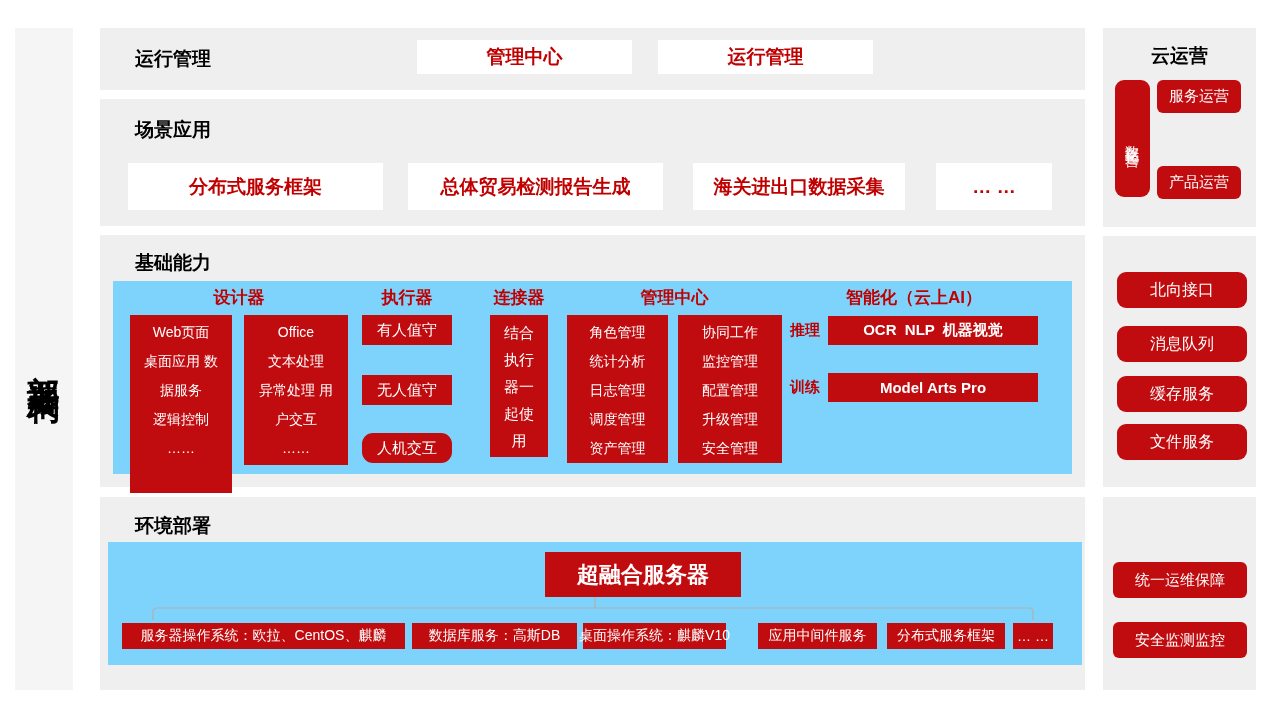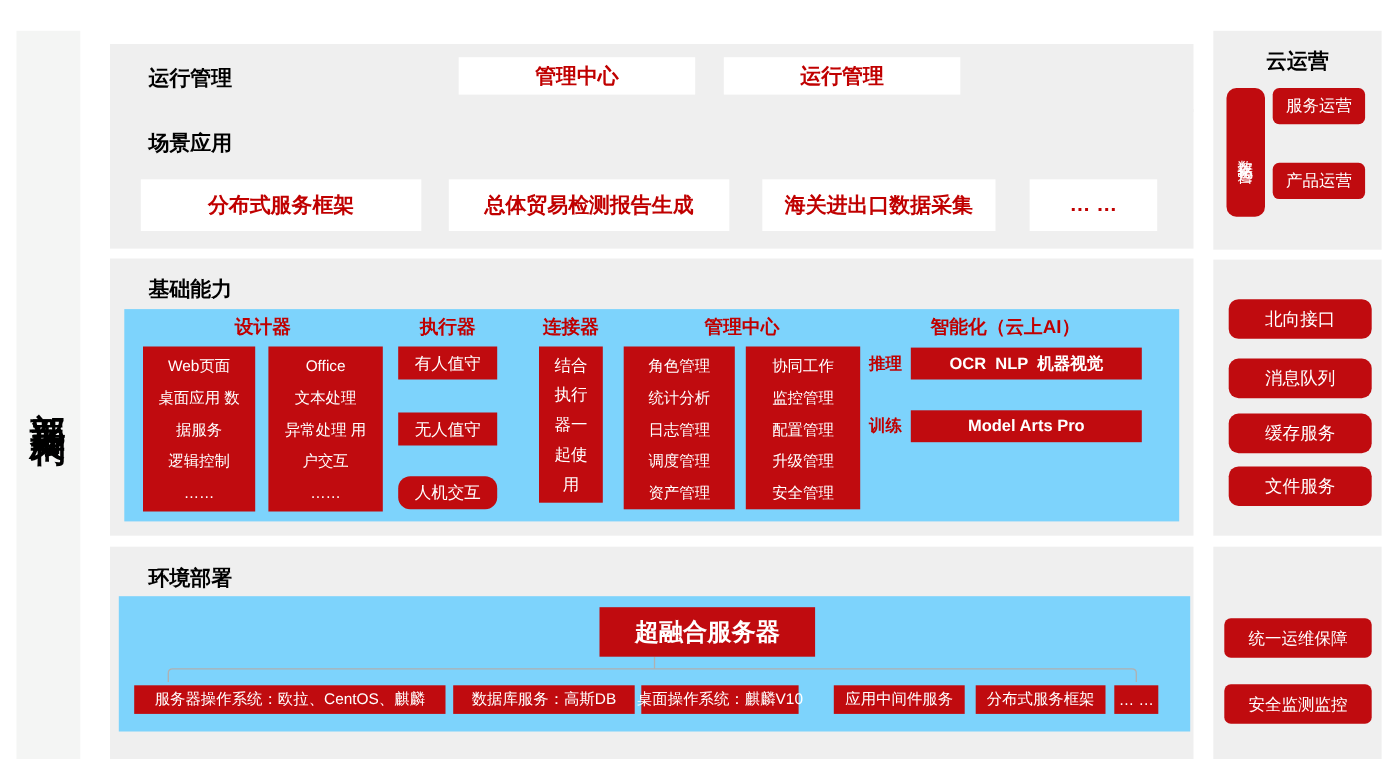--- a/index.html
+++ b/index.html
@@ -17,21 +17,21 @@
   
   .left-strip{position:absolute;left:15px;top:28px;width:58px;height:662px;background:var(--strip-bg);}
   .left-strip .vlabel{
     position:absolute;left:50%;top:50%;transform:translate(-50%,-50%);
     writing-mode:vertical-rl;text-orientation:upright;
     font-size:33px;font-weight:bold;color:#000;letter-spacing:5px;line-height:1;
   }
 
   
   .band{position:absolute;left:100px;width:985px;background:var(--band-bg);}
-  .band1{top:40px;height:62px;}
+  .band1{top:28px;height:62px;}
   .band2{top:99px;height:127px;}
   .band3{top:235px;height:252px;}
   .band4{top:497px;height:193px;}
   .band-label{position:absolute;left:35px;font-size:19px;font-weight:bold;color:#000;white-space:nowrap;}
   .band1 .band-label{top:50%;transform:translateY(-50%);}
   .band2 .band-label{top:18px;}
   .band3 .band-label{top:15px;}
   .band4 .band-label{top:16px;}
 
   
@@ -108,21 +108,21 @@
   <div class="band band3">
     <div class="band-label">基础能力</div>
     <div class="panel panel-base">
 
       <div class="col-header" style="left:17px;width:218px;">设计器</div>
       <div class="col-header" style="left:249px;width:90px;">执行器</div>
       <div class="col-header" style="left:377px;width:58px;">连接器</div>
       <div class="col-header" style="left:454px;width:215px;">管理中心</div>
       <div class="col-header" style="left:677px;width:248px;">智能化（云上AI）</div>
 
-      <div class="rbox multi" style="left:17px;top:34px;width:102px;height:150px;">Web页面
+      <div class="rbox multi" style="left:17px;top:34px;width:102px;height:178px;">Web页面
 桌面应用 数
 据服务
 逻辑控制
 ……</div>
       <div class="rbox multi" style="left:131px;top:34px;width:104px;height:150px;">Office
 文本处理
 异常处理 用
 户交互
 ……</div>
 
@@ -169,21 +169,21 @@
       <div class="node-box" style="left:905px;width:40px;">… …</div>
     </div>
   </div>
 
   <div class="rpanel rpanel1">
     <div class="rpanel-header">云运营</div>
     <div class="rbtn vbox-vert">
       <span>数据化运营</span>
     </div>
     <div class="rbtn opbox" style="top:52px;">服务运营</div>
-    <div class="rbtn opbox" style="top:120px;">产品运营</div>
+    <div class="rbtn opbox" style="top:138px;">产品运营</div>
   </div>
 
   <div class="rpanel rpanel2">
     <div class="rbtn svcbtn" style="top:36px;">北向接口</div>
     <div class="rbtn svcbtn" style="top:90px;">消息队列</div>
     <div class="rbtn svcbtn" style="top:140px;">缓存服务</div>
     <div class="rbtn svcbtn" style="top:188px;">文件服务</div>
   </div>
 
   <div class="rpanel rpanel3">

